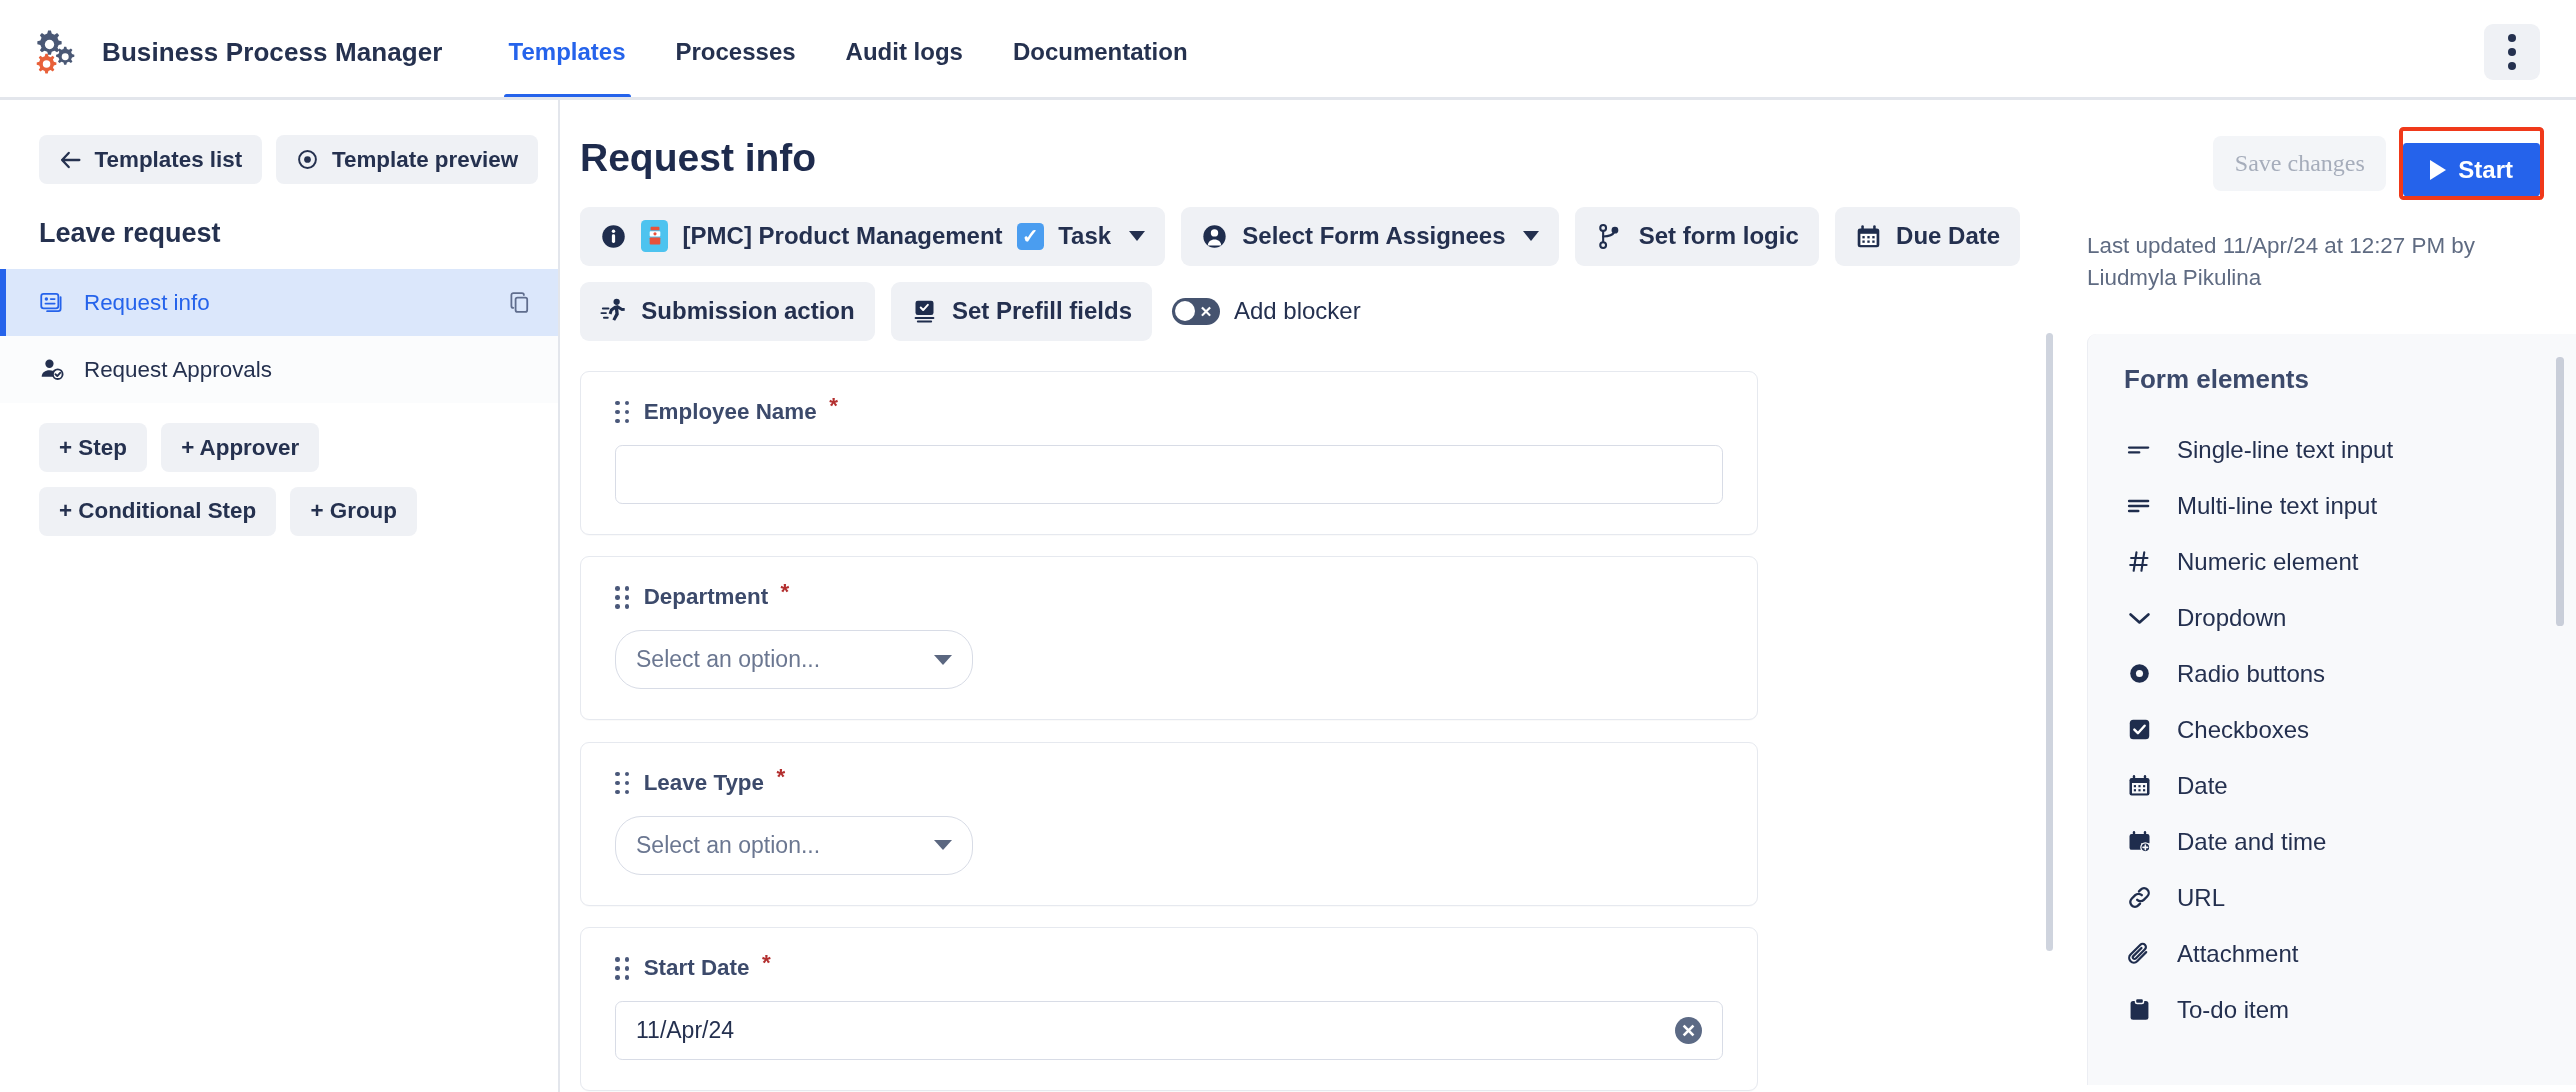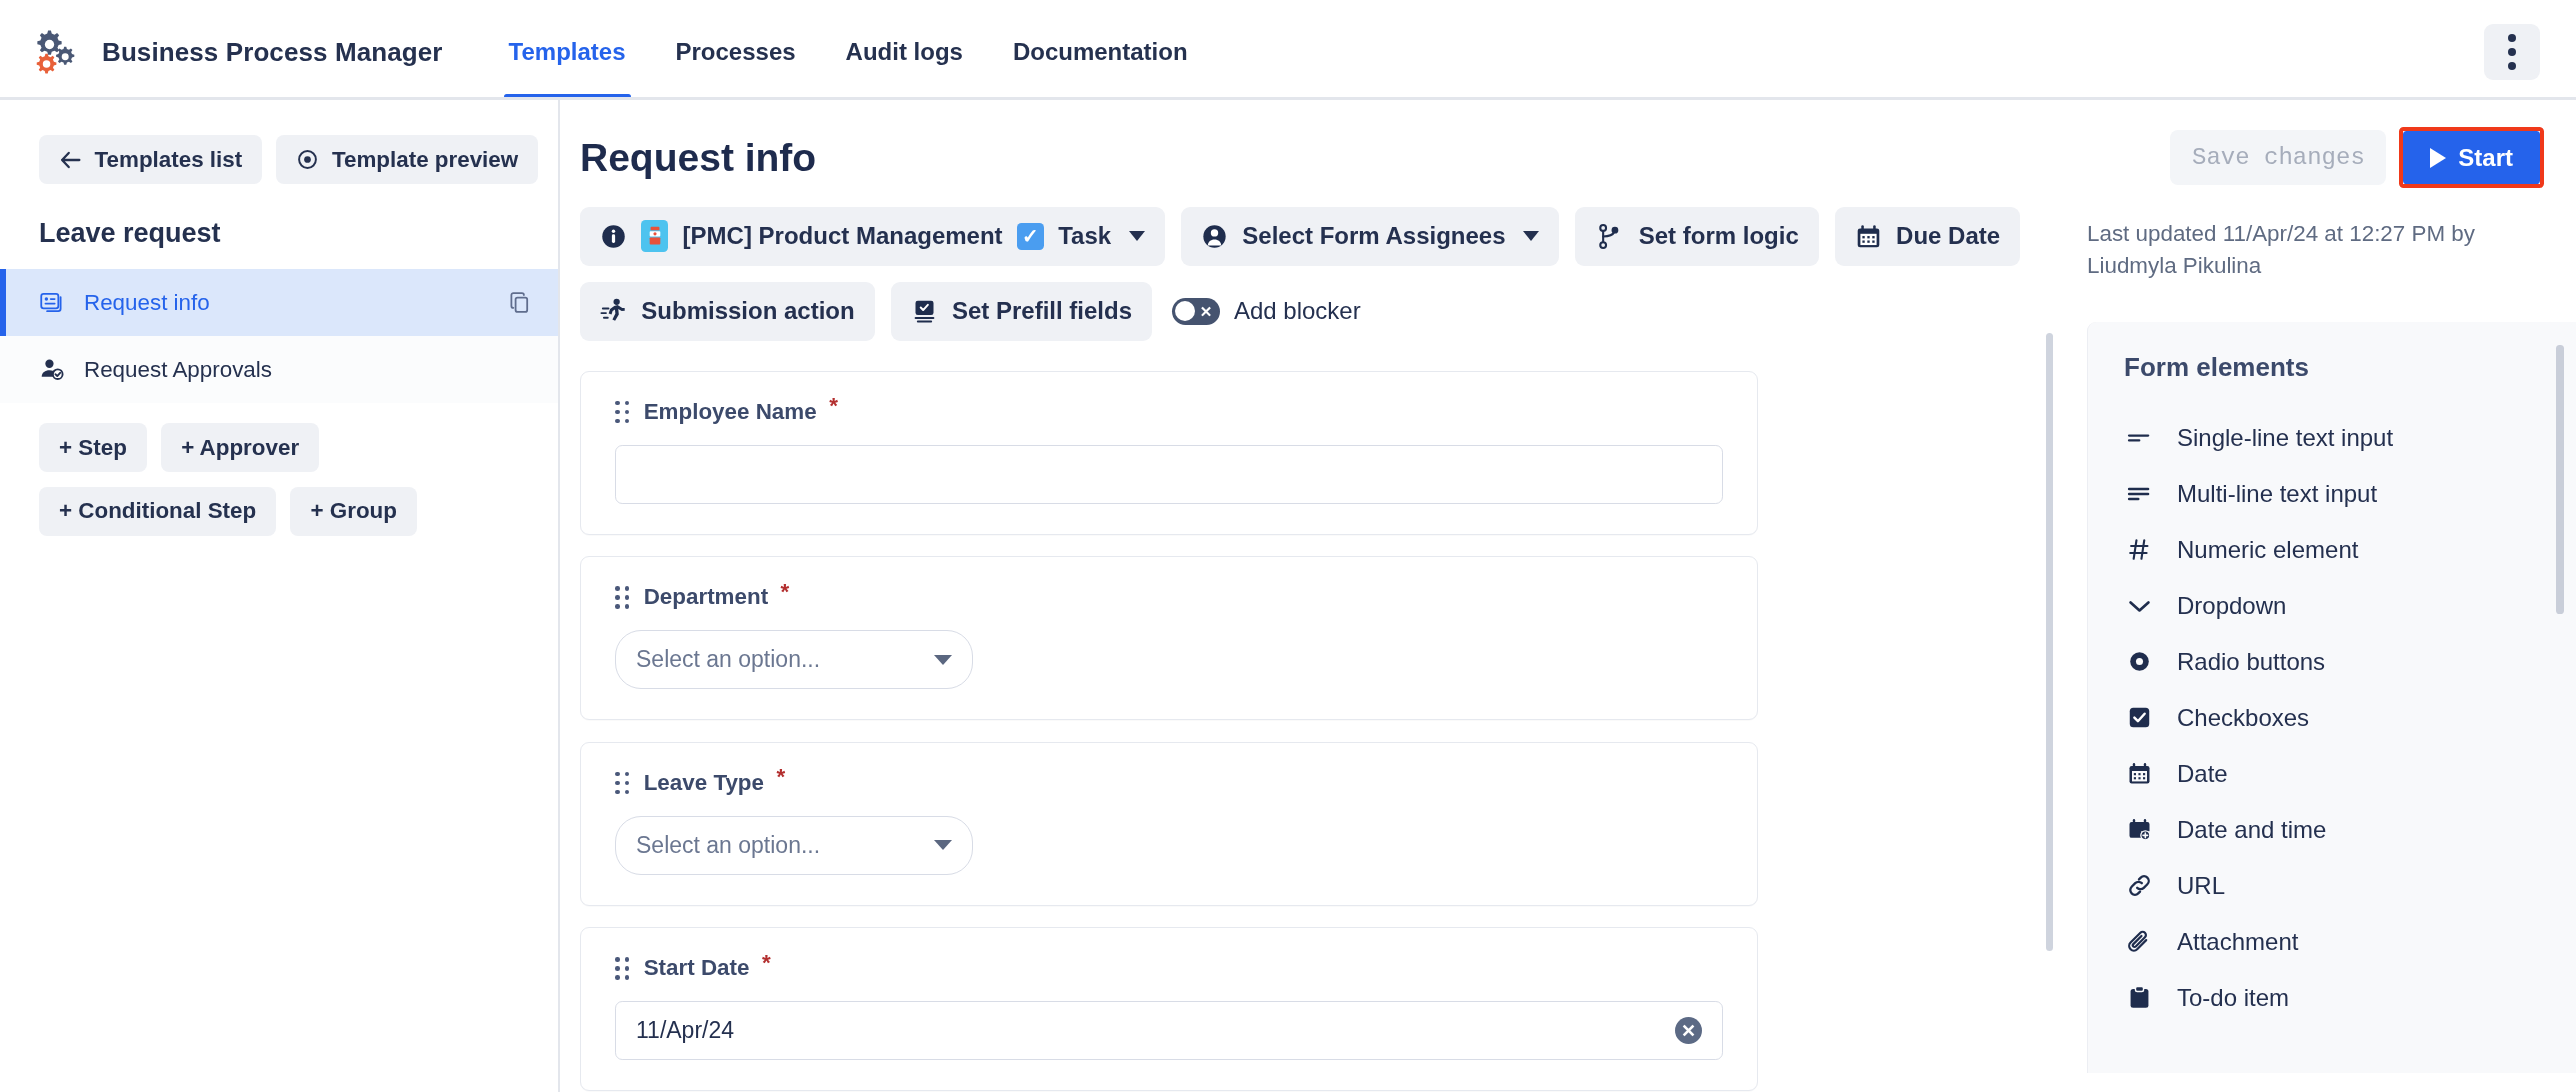--- a/index.html
+++ b/index.html
@@ -128,28 +128,28 @@
   .center-scroll {
     position:absolute; right:3.6px; top:233px; width:7.2px; height:618px;
     background:#cfd4de; border-radius:3.6px;
   }
 
   
   .right { width: 519px; flex:0 0 519px; background:#fff; padding: 27px 32px 0 30px; position:relative; }
   .right-actions { display:flex; align-items:center; justify-content:flex-end; gap:12.5px; }
   .save-btn {
     background:#f3f5f8; border:none; border-radius:8px; padding: 14.3px 21.5px;
-    font-size:24px; color:#a6adbb; font-family:Liberation Mono, monospace; cursor:pointer; white-space:nowrap;
+    font-size:24px; color:#a6adbb; font-family:Liberation Serif, serif; cursor:pointer; white-space:nowrap;
   }
   .start-wrap { border:4.5px solid #f0391a; border-radius:4.5px; padding:0; }
   .start-btn {
     background:#2563eb; border:none; border-radius:3.6px; color:#fff;
     font-size:24px; font-weight:700; padding: 12.5px 27px;
     display:flex; align-items:center; gap:12.5px; cursor:pointer;
-    font-family:"Liberation Sans",sans-serif; white-space:nowrap;
+    font-family:"Liberation Sans",sans-serif; white-space:nowrap;margin-top:12px;
   }
   .play { width:0;height:0;border-left:16px solid #fff;border-top:10px solid transparent;border-bottom:10px solid transparent; }
   .meta { margin-top:30px; font-size:22.4px; line-height:1.45; color:#5f6b82; text-align:left; }
 
   .fe-panel {
     margin-top: 39px; background:#f8f9fb; border-radius:9px 0 0 0;
     margin-right:-32px; padding: 30px 0 0 36px; height: 751px; position:relative;
     border-left:1.8px solid #eceef3;
   }
   .fe-title { font-size:26px; font-weight:700; color:#3c4a6b; margin-bottom:27px; }

